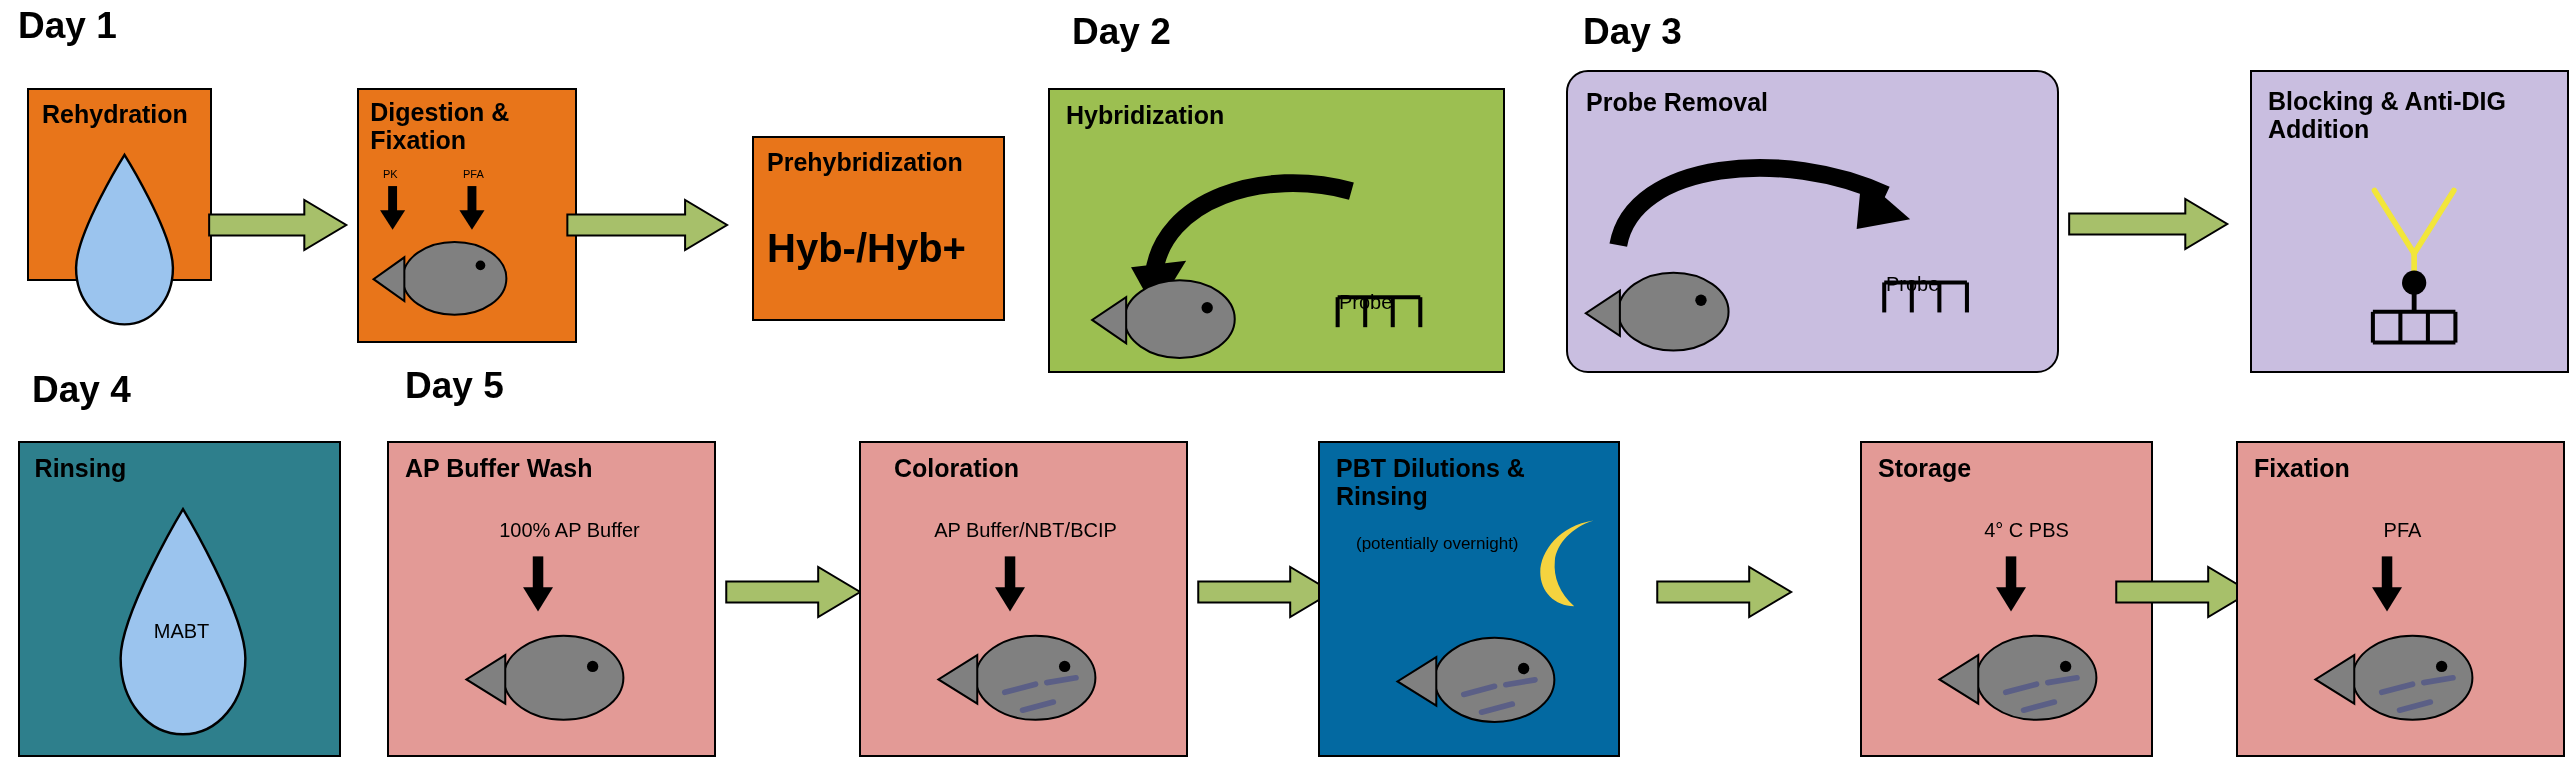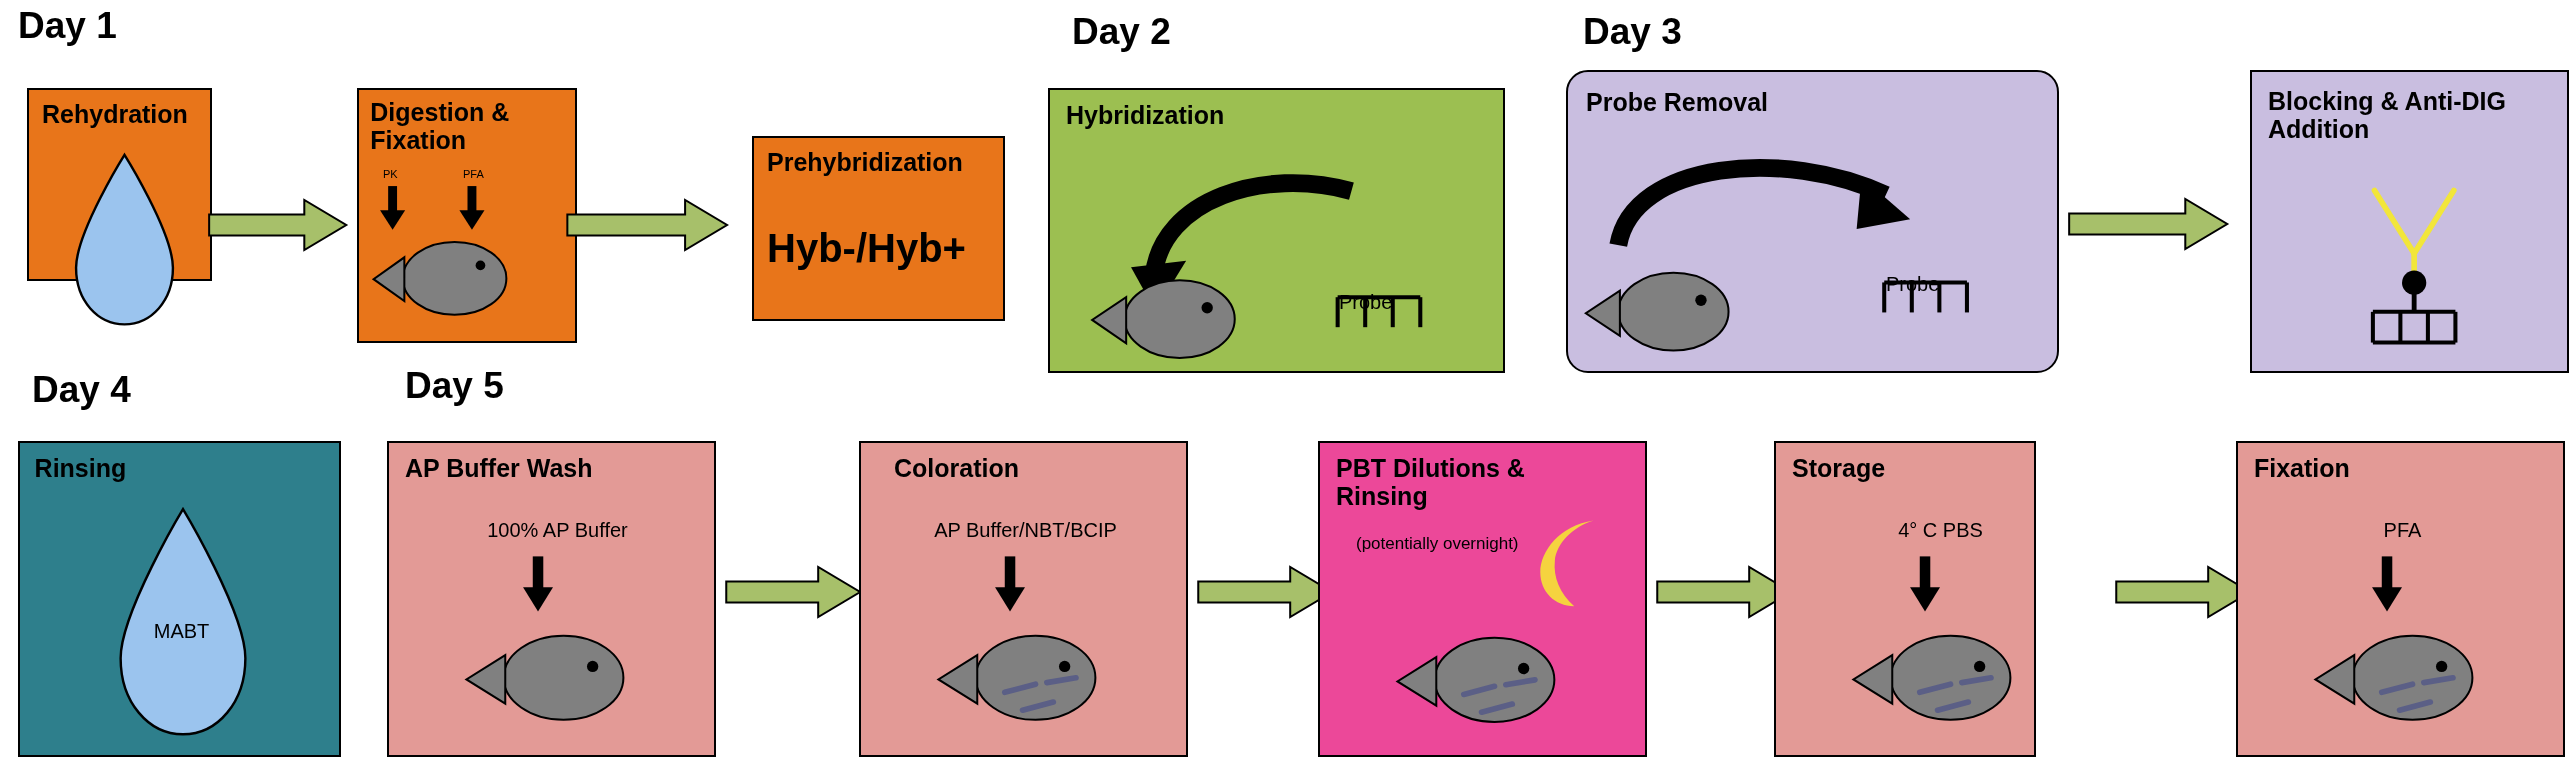--- a/index.html
+++ b/index.html
@@ -204,21 +204,21 @@
   <div class="box" style="left:18px; top:441px; width:323px; height:316px; background:#2E7F8C;">
     <div class="box-title" style="left:14.6px; top:11.3px;">Rinsing</div>
     <svg style="position:absolute; left:89px; top:58px;" width="148" height="243" viewBox="0 0 182 300">
       <path d="M91 10 C91 10 14 138 14 194 C14 248 48 288 91 288 C134 288 168 248 168 194 C168 138 91 10 91 10 Z" fill="#9BC4EE" stroke="#000000" stroke-width="3"></path>
     </svg>
     <div class="box-sub" style="left:0px; top:177px; width:323px;">MABT</div>
   </div>
 
   <div class="box" style="left:387px; top:441px; width:329px; height:316px; background:#E39A96;">
     <div class="box-title" style="left:16px; top:11.3px;">AP Buffer Wash</div>
-    <div class="box-sub" style="left:4px; top:76px; width:329px;">100% AP Buffer</div>
+    <div class="box-sub" style="left:16px; top:76px; width:329px;">100% AP Buffer</div>
     <svg style="position:absolute; left:24px; top:113px;" width="280" height="195" viewBox="0 0 346 240">
 
       <rect x="148" y="0" width="13" height="44" fill="#000000"></rect>
       <polygon points="136,38 173,38 154.5,68" fill="#000000"></polygon>
 
       <ellipse cx="186" cy="150" rx="74" ry="52" fill="#808080" stroke="#000000" stroke-width="2.5"></ellipse>
       <polygon points="114,122 114,182 66,152" fill="#808080" stroke="#000000" stroke-width="2.5"></polygon>
       <circle cx="222" cy="136" r="7" fill="#000000"></circle>
     </svg>
   </div>
@@ -245,21 +245,21 @@
       </g>
     </svg>
   </div>
 
   <div class="arrow" style="left:1198px; top:567px;">
     <svg width="136" height="50" viewBox="0 0 168 62">
       <polygon points="0,18 114,18 114,0 166,31 114,62 114,44 0,44" fill="#A7C06A" stroke="#000000" stroke-width="2.5"></polygon>
     </svg>
   </div>
 
-  <div class="box" style="left:1318px; top:441px; width:329px; height:316px; background:#ec4899;">
+  <div class="box" style="left:1318px; top:441px; width:302px; height:316px; background:#0369a1;">
     <div class="box-title" style="left:16px; top:11.3px;">PBT Dilutions &amp;
 Rinsing</div>
     <div class="box-sub-small" style="left:16px; top:91px;margin-left:20px;">(potentially overnight)</div>
     <svg style="position:absolute; left:207px; top:71px;" width="88" height="97" viewBox="0 0 108 120">
       <path d="M82 8 C40 14 16 46 16 72 C16 96 34 114 58 114 C40 98 32 78 34 58 C36 36 56 16 82 8 Z" fill="#F5D33F"></path>
     </svg>
     <svg style="position:absolute; left:24px; top:122px;" width="280" height="186" viewBox="0 0 346 230">
       <ellipse cx="186" cy="142" rx="74" ry="52" fill="#808080" stroke="#000000" stroke-width="2.5"></ellipse>
       <polygon points="114,114 114,174 66,144" fill="#808080" stroke="#000000" stroke-width="2.5"></polygon>
       <circle cx="222" cy="128" r="7" fill="#000000"></circle>
@@ -270,21 +270,21 @@
       </g>
     </svg>
   </div>
 
   <div class="arrow" style="left:1657px; top:567px;">
     <svg width="136" height="50" viewBox="0 0 168 62">
       <polygon points="0,18 114,18 114,0 166,31 114,62 114,44 0,44" fill="#A7C06A" stroke="#000000" stroke-width="2.5"></polygon>
     </svg>
   </div>
 
-  <div class="box" style="left:1774px; top:441px; width:262px; height:316px; background:#E39A96;">
+  <div class="box" style="left:1860px; top:441px; width:293px; height:316px; background:#E39A96;">
     <div class="box-title" style="left:16px; top:11.3px;">Storage</div>
     <div class="box-sub" style="left:0px; top:76px; width:329px;">4° C PBS</div>
     <svg style="position:absolute; left:24px; top:113px;" width="280" height="195" viewBox="0 0 346 240">
       <rect x="148" y="0" width="13" height="44" fill="#000000"></rect>
       <polygon points="136,38 173,38 154.5,68" fill="#000000"></polygon>
       <ellipse cx="186" cy="150" rx="74" ry="52" fill="#808080" stroke="#000000" stroke-width="2.5"></ellipse>
       <polygon points="114,122 114,182 66,152" fill="#808080" stroke="#000000" stroke-width="2.5"></polygon>
       <circle cx="222" cy="136" r="7" fill="#000000"></circle>
       <g stroke="#5B5F86" stroke-width="7" stroke-linecap="round">
         <line x1="148" y1="168" x2="186" y2="158"></line>

